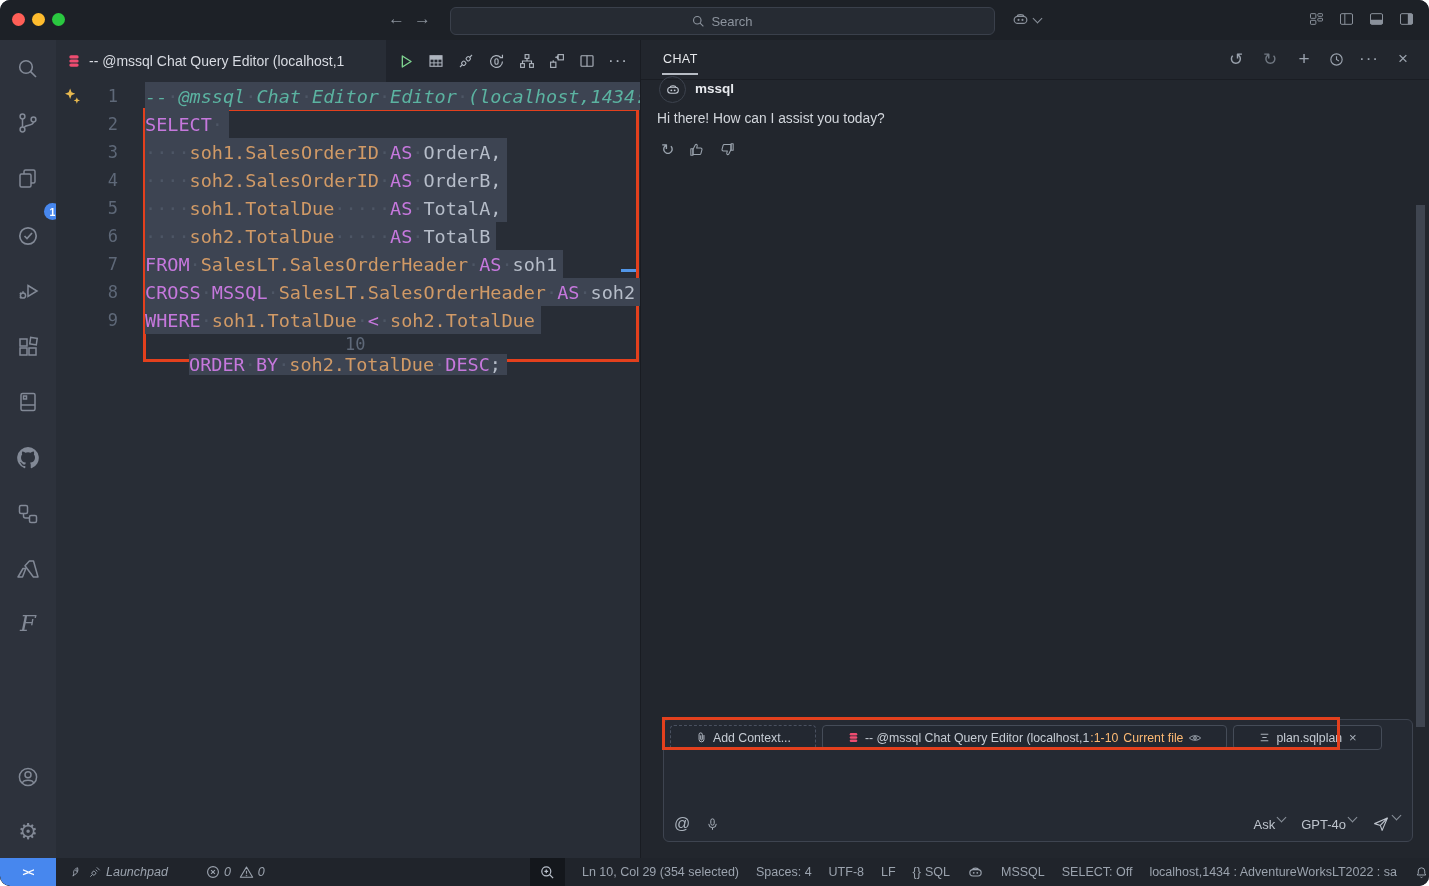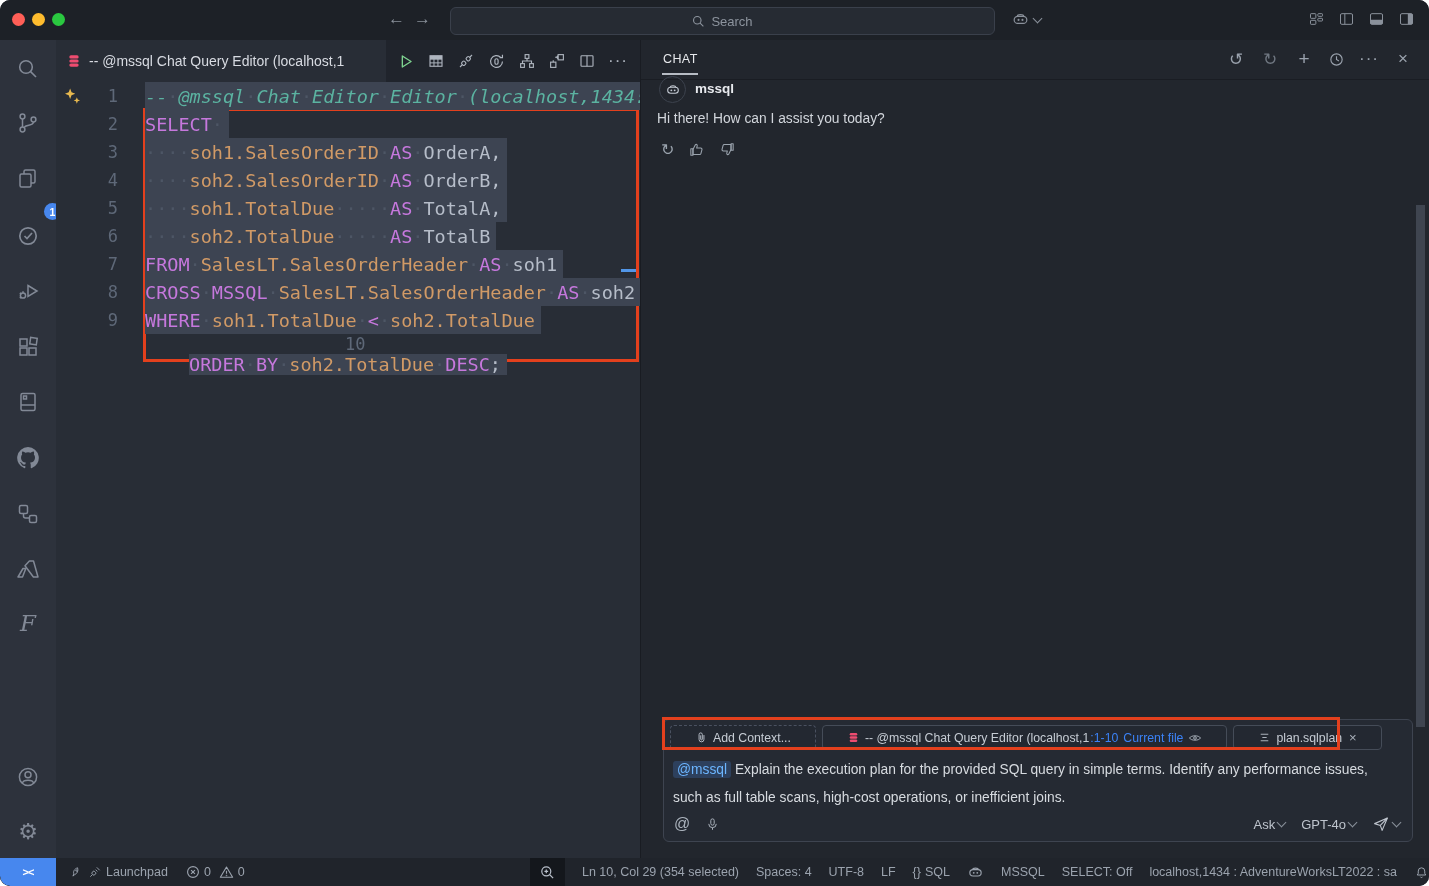--- a/index.html
+++ b/index.html
@@ -54,35 +54,35 @@
   .msg-author{position:absolute;left:54px;top:41px;font-size:13.5px;font-weight:bold;color:#e8eaee;}
   .msg-text{position:absolute;left:16px;top:71px;font-size:13.8px;color:#d2d6dc;}
   .msg-actions{position:absolute;left:20px;top:100px;display:flex;gap:14px;align-items:center;color:#9aa3ad;}
   .chat-scrollbar{position:absolute;left:775px;top:165px;width:9px;height:522px;background:#3f4550;}
   .inputbox{position:absolute;left:22px;top:679px;width:750px;height:123px;background:#252a33;border:1px solid #3e4450;
             border-radius:6px;box-sizing:border-box;}
   .chips{position:absolute;left:6px;top:5px;display:flex;gap:6px;}
   .chip{height:23px;border:1px solid #454c58;border-radius:4px;display:inline-flex;align-items:center;gap:5px;
         padding:0 24px;font-size:12.3px;color:#c6ccd4;background:#232831;white-space:nowrap;}
   .chip.dashed{border-style:dashed;border-color:#4a5160;}
-  .dim{color:#3b82f6;}
+  .dim{color:#fdba74;}
   .chip-x{font-size:13px;color:#aab1bb;margin-left:2px;}
   .input-text{position:absolute;left:9px;top:36px;width:715px;font-size:13.8px;line-height:28px;color:#d7dbe0;}
   .mention{color:#6cb5ff;background:rgba(70,130,220,.25);border-radius:3px;padding:1px 4px;}
   .input-toolbar{position:absolute;left:10px;right:12px;bottom:8px;display:flex;align-items:center;gap:15px;color:#b9c0c9;}
   .it-right{margin-left:auto;display:flex;align-items:center;gap:16px;font-size:13px;color:#bec4cd;}
-  .mode{display:flex;align-items:center;gap:3px;}
+  .mode{display:flex;gap:3px;}
   .at-sign{font-size:16px;color:#aab2bc;}
   
   .statusbar{position:absolute;left:0;bottom:0;width:100%;height:28px;background:#20242b;display:flex;align-items:center;
              font-size:12.5px;color:#9ba3ae;}
   .remote{width:56px;height:28px;background:#4787ee;border-radius:0 0 0 10px;display:flex;align-items:center;
           justify-content:center;color:#fff;font-size:11px;font-weight:bold;letter-spacing:-1px;flex:none;}
   .sb-item{display:flex;align-items:center;gap:4px;white-space:nowrap;}
-  .sb-left{display:flex;gap:4px;margin-left:14px;}
+  .sb-left{display:flex;gap:24px;margin-left:14px;font-style:italic;}
   .sb-right{margin-left:auto;display:flex;align-items:center;gap:17px;}
   .zoombox{background:#14171c;height:28px;display:flex;align-items:center;padding:0 10px;}
 </style>
 </head>
 <body>
 
 <div class="window">
 
   <div class="titlebar">
     <span class="tl" style="left:12px;background:#ff5f57"></span>
@@ -375,23 +375,20 @@
             </svg>
         </span>
         <span class="chip">
           <svg width="13" height="13" viewBox="0 0 24 24" stroke="#aab1bb" stroke-width="2" fill="none">
               <path d="M5 6h14M8 12h8M5 18h14"></path>
             </svg>
           <span>plan.sqlplan</span>
           <span class="chip-x">×</span>
         </span>
       </div>
-      <div class="input-text">
-        <span class="mention">@mssql</span><span> Explain the execution plan for the provided SQL query in simple terms. Identify any performance issues, such as full table scans, high-cost operations, or inefficient joins.</span>
-      </div>
       <div class="input-toolbar">
         <span class="at-sign">@</span>
         <svg width="15" height="17" viewBox="0 0 24 24" fill="none" stroke="#aab2bc" stroke-width="1.6">
             <rect x="9.3" y="3" width="5.4" height="10" rx="2.7"></rect>
             <path d="M6 11a6 6 0 0 0 12 0M12 17v3.5"></path>
           </svg>
         <div class="it-right">
           <span class="mode">
               <span>Ask</span>
               <span class="chev"></span>

